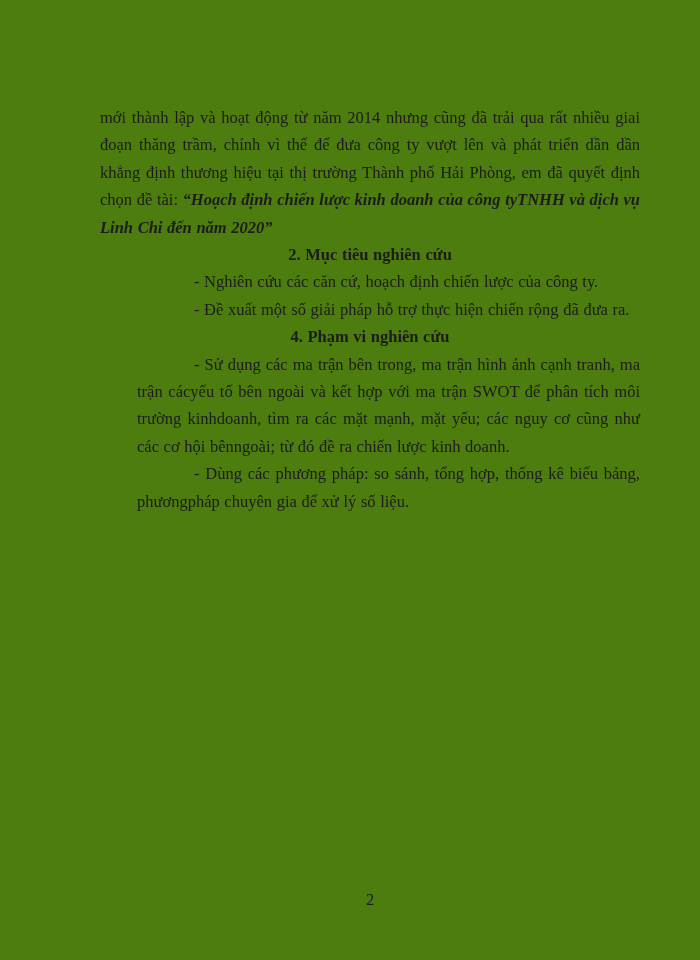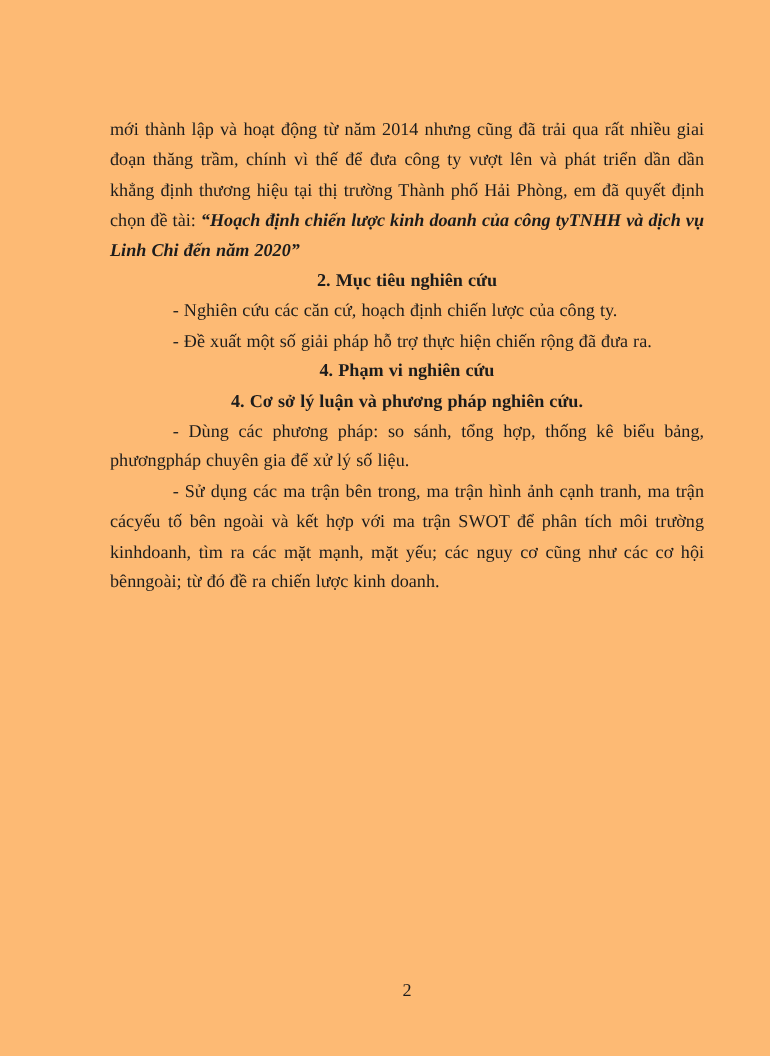--- a/index.html
+++ b/index.html
@@ -1,20 +1,20 @@
 <!DOCTYPE html>
 <html><head>
 <meta charset="utf-8">
 <style>
   html, body { margin: 0; padding: 0; background: #ffffff; }
   .page {
     position: relative;
     width: 700px;
     height: 960px;
-    background: #fdba74;
+    background: #4d7c0f;
     font-family: "Liberation Serif", serif;
     color: #1c1c1c;
     overflow: hidden;
   }
   .content {
     position: absolute;
     left: 100px;
     top: 104px;
     width: 540px;
   }
@@ -22,21 +22,21 @@
     margin: 0;
     font-size: 16.5px;
     line-height: 27.4px;
     text-align: justify;
     word-spacing: 0.5px;
   }
   p.heading {
     font-weight: bold;
     text-align: center;
   }
-  p.tindent { text-indent: 57px; }
+  p.tindent { text-indent: 57px; margin-left: 37px; }
   .title-run { font-weight: bold; font-style: italic; }
   .pagenum {
     position: absolute;
     top: 886px;
     left: 100px;
     width: 540px;
     text-align: center;
     font-size: 16.5px;
     line-height: 27.4px;
   }
@@ -52,22 +52,21 @@
     <p class="heading">2. Mục tiêu nghiên cứu</p>
 
     <p class="tindent">- Nghiên cứu các căn cứ, hoạch định chiến lược của công ty.</p>
 
 
     <p class="tindent">- Đề xuất một số giải pháp hỗ trợ thực hiện chiến rộng đã đưa ra.</p>
 
     <p class="heading">4. Phạm vi nghiên cứu</p>
 
 
-    <p class="heading">4. Cơ sở lý luận và phương pháp nghiên cứu.</p>
+
+    <p class="tindent">- Sử dụng các ma trận bên trong, ma trận hình ảnh cạnh tranh, ma trận cácyếu tố bên ngoài và kết hợp với ma trận SWOT để phân tích môi trường kinhdoanh, tìm ra các mặt mạnh, mặt yếu; các nguy cơ cũng như các cơ hội bênngoài; từ đó đề ra chiến lược kinh doanh.</p>
 
     <p class="tindent">- Dùng các phương pháp: so sánh, tổng hợp, thống kê biểu bảng, phươngpháp chuyên gia để xử lý số liệu.</p>
-
-    <p class="tindent">- Sử dụng các ma trận bên trong, ma trận hình ảnh cạnh tranh, ma trận cácyếu tố bên ngoài và kết hợp với ma trận SWOT để phân tích môi trường kinhdoanh, tìm ra các mặt mạnh, mặt yếu; các nguy cơ cũng như các cơ hội bênngoài; từ đó đề ra chiến lược kinh doanh.</p>
 
   </div>
 
   <div class="pagenum">2</div>
 </div>
 
 </body></html>

